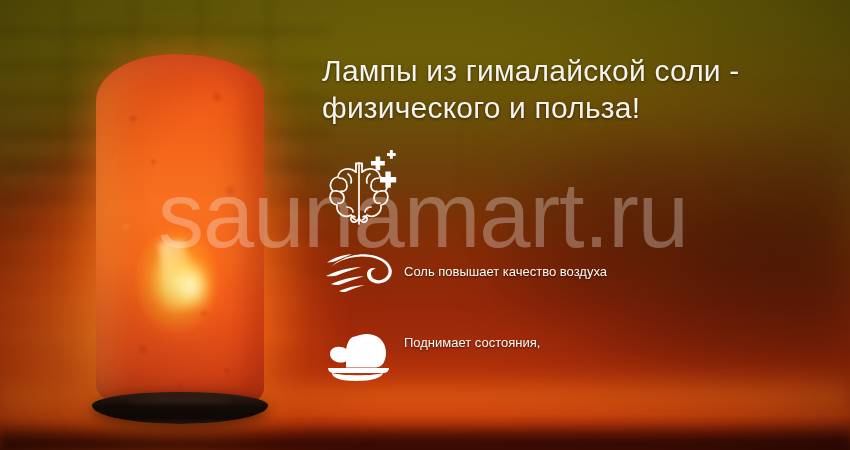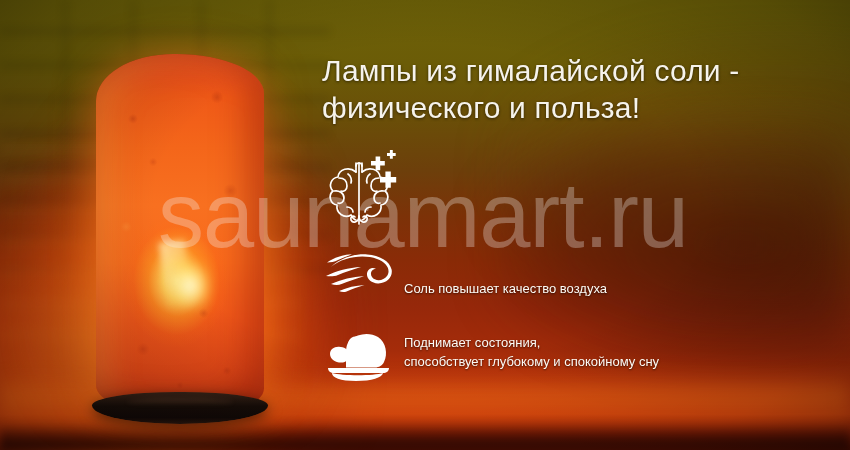--- a/index.html
+++ b/index.html
@@ -271,21 +271,21 @@
     font-size: 13px;
     line-height: 18.5px;
     color: #fdfbf6;
     text-shadow: 0 1px 2px rgba(0,0,0,0.6);
     padding-top: 4px;
   }
   .feature-text .ft-line { display: block; }
 
   .feature-brain .feature-icon { height: 84px; }
   .feature-brain .feature-text { padding-top: 6px; }
-  .feature-wind { margin-bottom: 24px; align-items: flex-end; }
+  .feature-wind { margin-bottom: 24px; }
   .feature-wind .feature-icon { height: 50px; }
   .feature-wind .feature-text { padding-top: 15px; }
   .feature-sleep .feature-icon { height: 62px; }
   .feature-sleep .feature-text { padding-top: 12px; }
 
   
   .watermark {
     position: absolute;
     left: 0; top: 0;
     width: 850px; height: 450px;
@@ -408,21 +408,20 @@
 
             <path d="M18 26.5 C22 24.5, 27 25, 30.5 27.5 C33 29.3, 33 32.5, 30.5 33.8 C26.5 35.8, 20.5 34.6, 18 31.6 C16.6 30, 16.6 27.2, 18 26.5 Z"></path>
 
             <path d="M2 44 L63 44 C63 47, 60.5 49, 57 49 L8 49 C4.5 49, 2 47, 2 44 Z"></path>
 
             <path d="M6 49 C6 53.5, 14 57, 30 57 C46 57, 56 53.5, 57 49 C48 52, 16 52, 6 49 Z"></path>
           </svg>
         </div>
         <div class="feature-text">
           <span class="ft-line">Поднимает состояния,</span>
-          <span class="ft-line">способствует глубокому и спокойному сну</span>
         </div>
       </div>
 
     </div>
   </div>
 
   <div class="watermark">
     <span class="watermark-text">saunamart.ru</span>
   </div>
 

